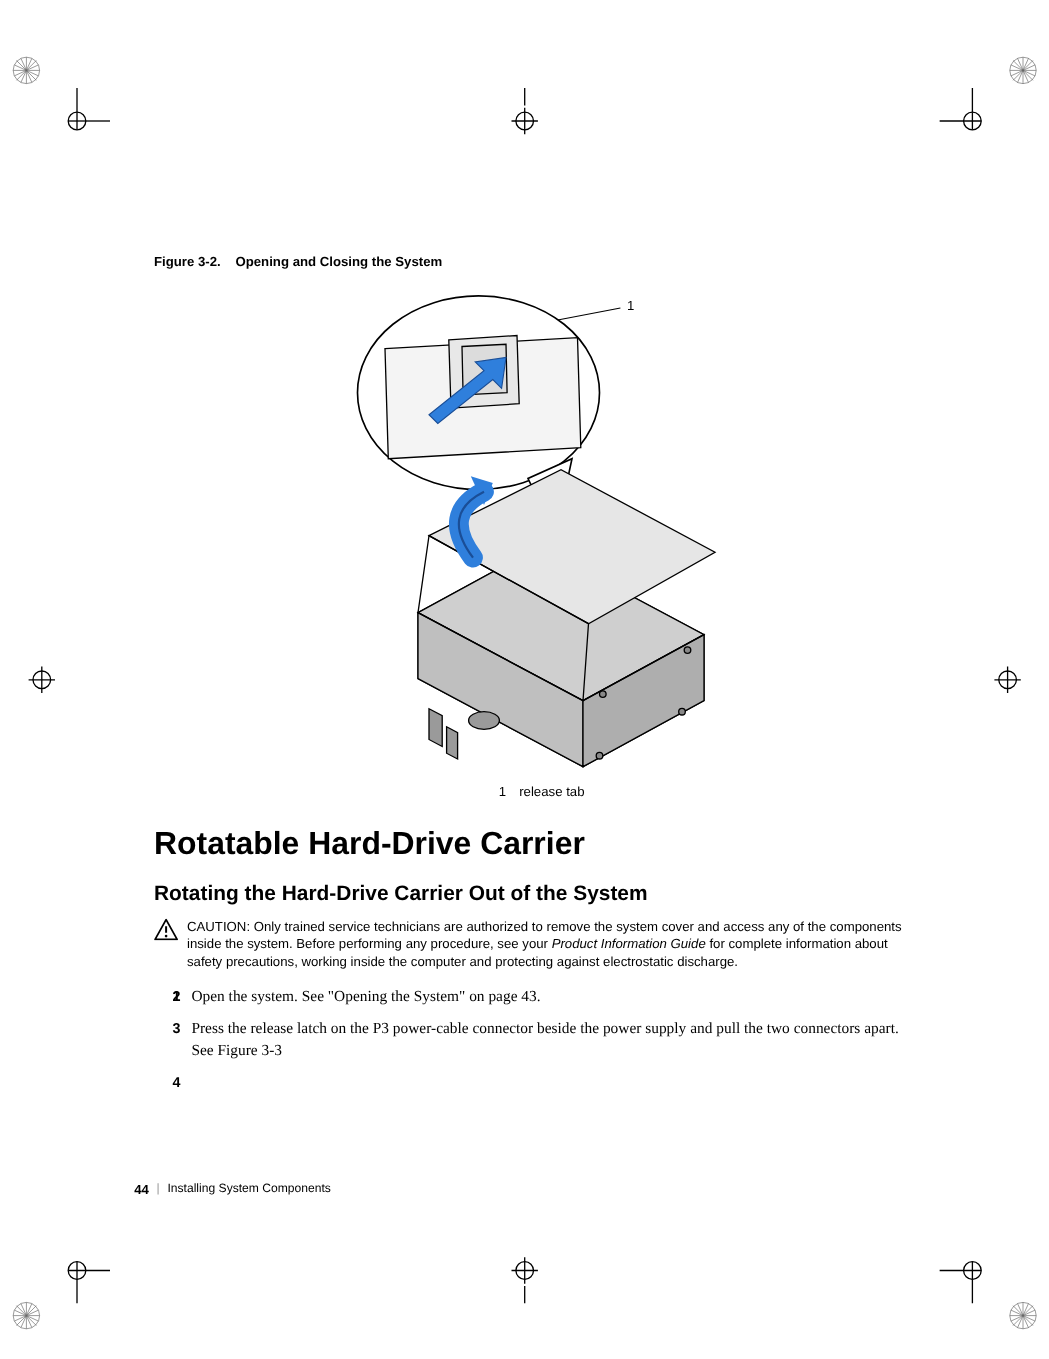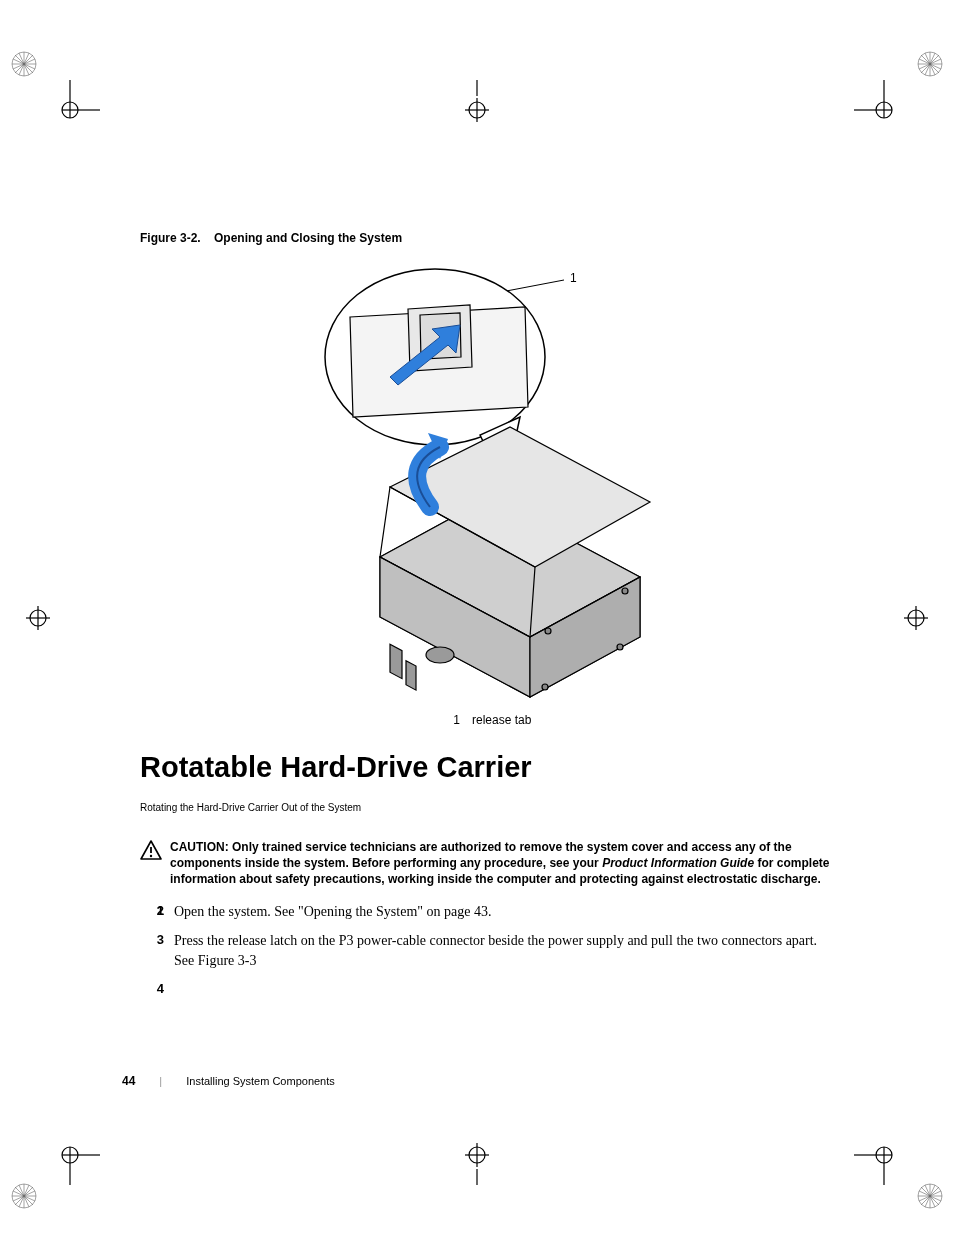--- a/index.html
+++ b/index.html
@@ -55,39 +55,39 @@
   h1.section {
     font-family: Arial, Helvetica, sans-serif;
     font-weight: bold;
     font-size: 29px;
     color: #000;
     margin-bottom: 18px;
   }
 
   h2.subsection {
     font-family: Arial, Helvetica, sans-serif;
-    font-weight: normal;
-    font-size: 10px;
+    font-weight: bold;
+    font-size: 19px;
     color: #000;
-    margin-bottom: 26px;
+    margin-bottom: 10px;
   }
 
   .caution-row {
     display: flex;
     align-items: flex-start;
     margin-bottom: 14px;
   }
   .caution-icon {
     flex: 0 0 30px;
     padding-top: 1px;
   }
   .caution-text {
     flex: 1;
     font-family: Arial, Helvetica, sans-serif;
-    font-weight: bold;
+    font-weight: normal;
     font-size: 12px;
     line-height: 1.35;
   }
   .caution-text .pig { font-style: italic; }
 
   ol.steps {
     list-style: none;
     counter-reset: step;
     margin-left: 0;
   }
@@ -111,21 +111,21 @@
   }
 
   .footer {
     position: absolute;
     left: 122px;
     top: 1074px;
     font-family: Arial, Helvetica, sans-serif;
     font-size: 11px;
     display: flex;
     align-items: center;
-    gap: 24px;
+    gap: 7px;
   }
   .footer .pn { font-weight: bold; font-size: 12px; }
   .footer .sep { color: #999; }
 
   
   .regmark { position:absolute; width:60px; height:60px; }
   .regmark svg { width:60px; height:60px; display:block; }
   .reg-tl { left:40px; top:80px; }
   .reg-tr { right:40px; top:80px; transform: scaleX(-1); }
   .reg-bl { left:40px; bottom:50px; }

